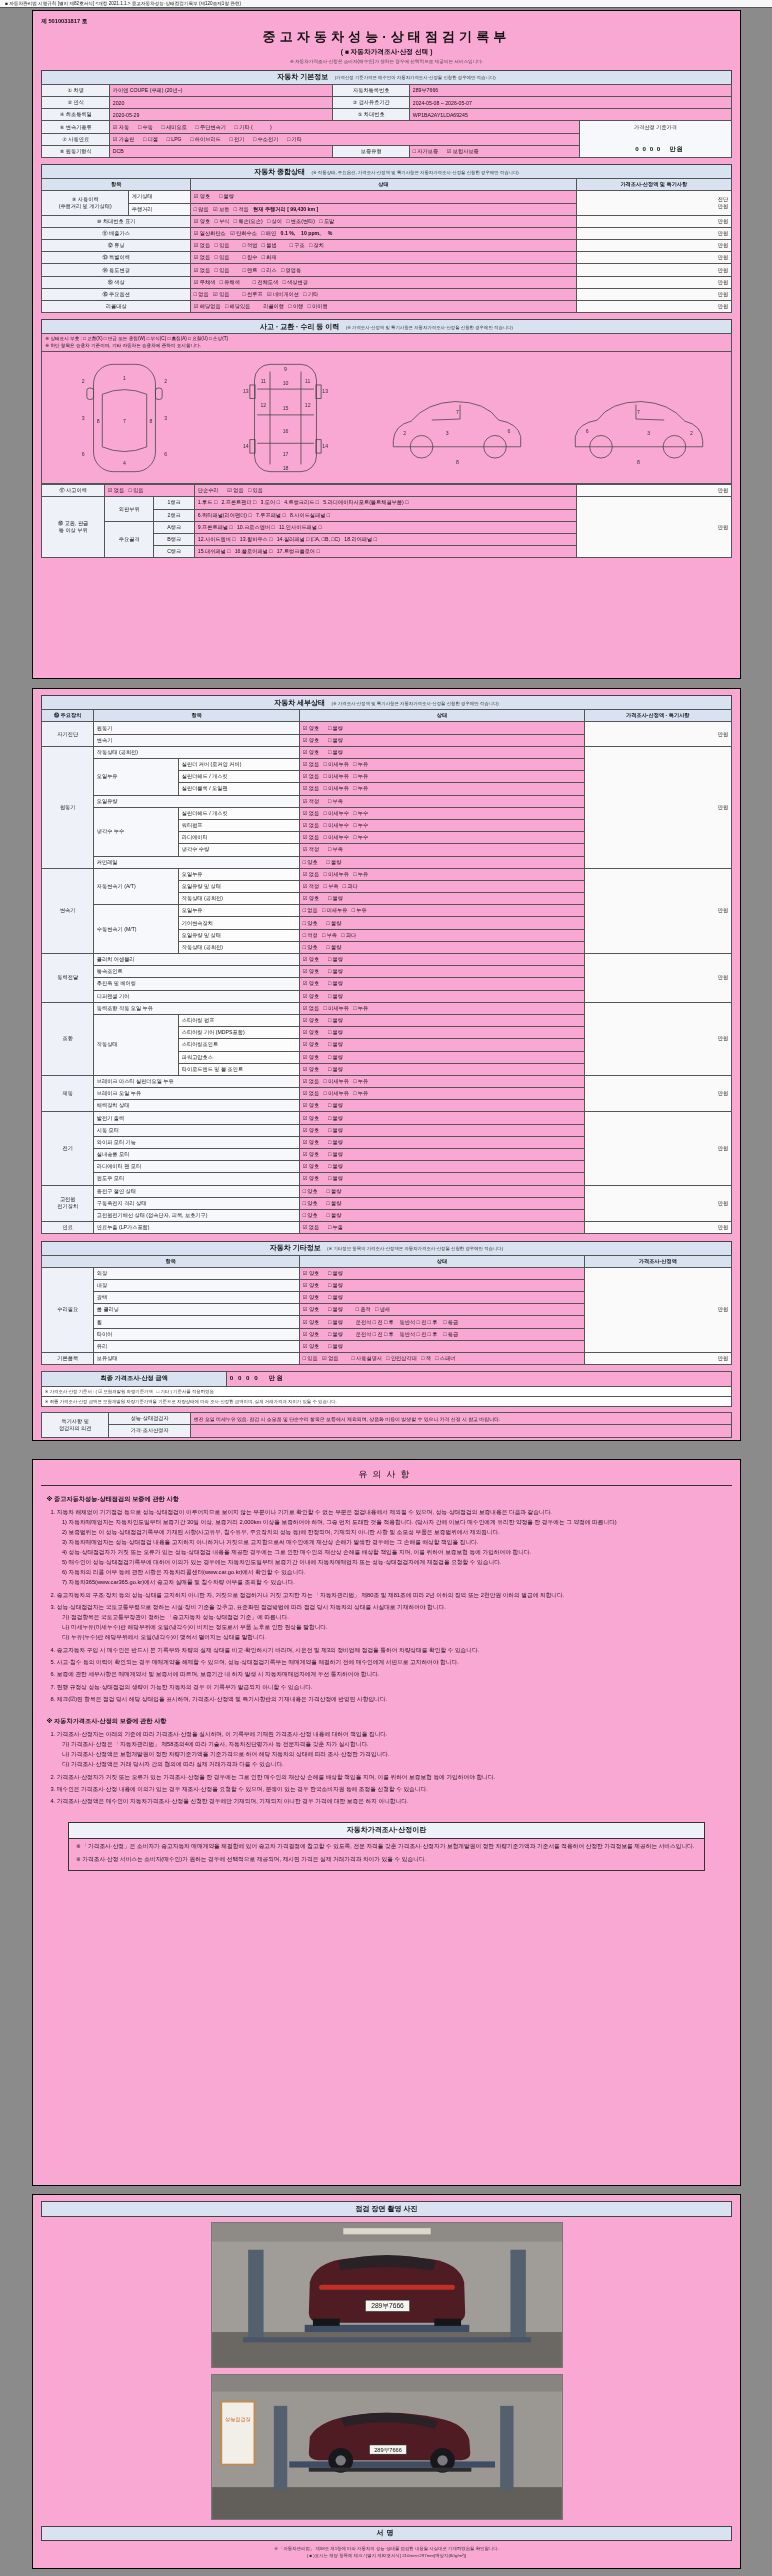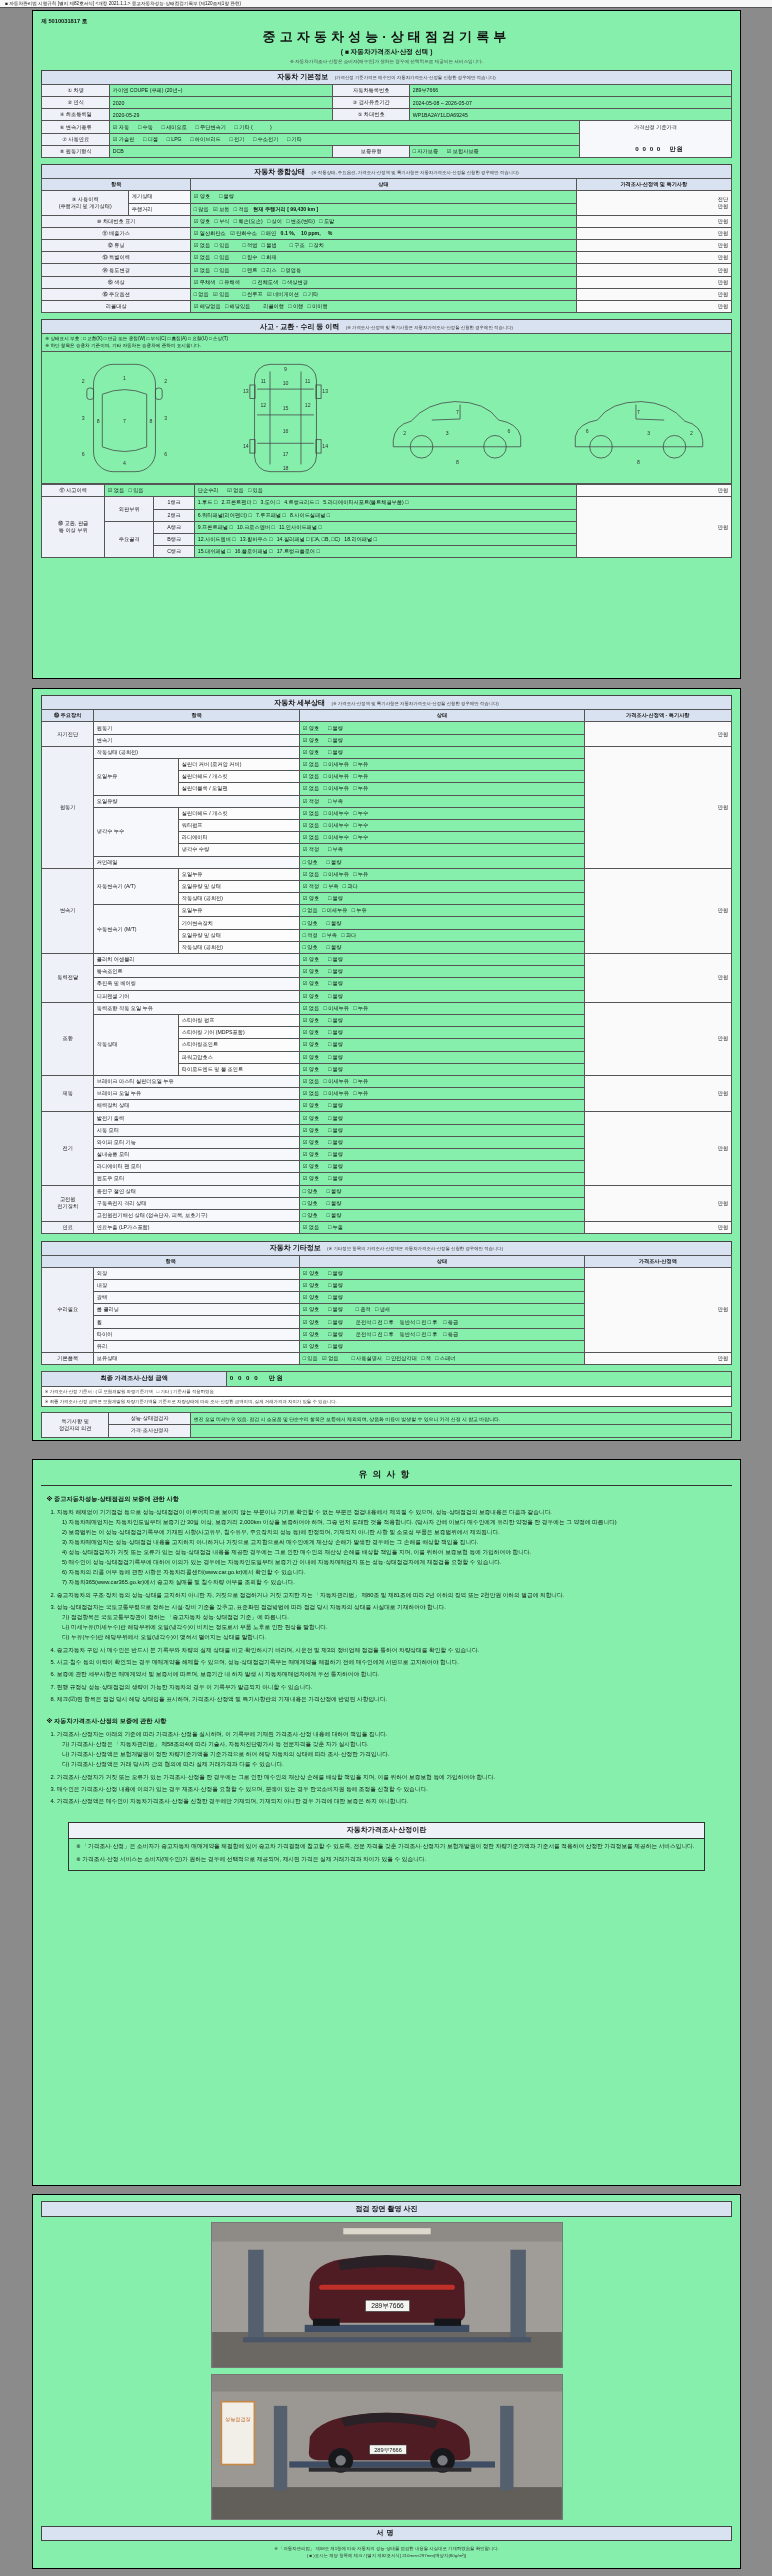--- a/index.html
+++ b/index.html
@@ -1,18 +1,18 @@
 <!DOCTYPE html>
 <html style="font-size:8.2px"><head>
 <meta charset="utf-8">
 <style>
   html,body{margin:0;padding:0;}
   body{width:773px;height:2576px;background:#8b8b8b;font-family:"Liberation Sans","DejaVu Sans",sans-serif;color:#111;}
   .topstrip{background:#f7f7f7;border-bottom:0.5px solid #555;height:7.7px;font-size:4.6px;padding:0.5px 5.2px;box-sizing:border-box;color:#222;}
-  .page{width:709px;margin:0 auto;background:#86efac;border:1px solid #000;box-sizing:border-box;padding:6.2px 8.2px;overflow:hidden;}
+  .page{width:709px;margin:0 auto;background:#f9a8d4;border:1px solid #000;box-sizing:border-box;padding:6.2px 8.2px;overflow:hidden;}
   #page1{height:669px;margin-top:2.1px;}
   #page2{height:753px;margin-top:9.3px;}
   #page3{height:727px;margin-top:17.5px;}
   #page4{height:375px;margin-top:8.2px;}
   .docno{font-size:5.7px;font-weight:bold;margin:1px 0 2.1px;}
   .title{text-align:center;font-size:13px;font-weight:bold;letter-spacing:4.1px;margin-top:1px;}
   .subtitle{text-align:center;font-size:6.7px;font-weight:bold;margin-top:2.1px;}
   .subnote{text-align:center;font-size:4.6px;color:#444;margin:1.5px 0 4.1px;}
   .sect{background:#d9e2f0;border:0.5px solid #444;border-bottom:none;text-align:center;padding:1.5px 2.1px;margin-top:6.2px;}
   .sect-t{font-size:7px;font-weight:bold;display:inline;}
@@ -28,21 +28,21 @@
   .price{background:#fafafa;text-align:right;color:#222;}
   .pricebox{text-align:center;background:#f6f8fb;}
   .pricebox b{display:block;margin-top:13.4px;font-size:6.2px;letter-spacing:1px;}
   .finval{font-weight:bold;font-size:6.2px;letter-spacing:1.5px;}
   .finnote{font-size:4.4px;color:#333;border-top:none;background:#fff;}
   .rnote{font-size:4.9px;}
   td b{font-weight:bold;}
   .acc-notes{border:0.5px solid #555;border-bottom:none;font-size:4.6px;padding:1.5px 3.1px;line-height:1.5;}
   .diagrams{border:0.5px solid #555;display:flex;justify-content:space-around;align-items:center;padding:5.2px 2.1px;height:133px;box-sizing:border-box;}
   .notice-box{height:100%;box-sizing:border-box;}
-  .notice-title{text-align:center;font-weight:bold;font-size:8.8px;letter-spacing:5.2px;border-bottom:1px solid #333;padding:3.1px 0 4.1px;}
+  .notice-title{text-align:center;font-weight:normal;font-size:8.8px;letter-spacing:5.2px;border-bottom:1px solid #333;padding:3.1px 0 4.1px;}
   .notes{padding:3.1px 5.2px;}
   .n0{font-weight:bold;font-size:6.2px;margin:6.2px 0 2.6px;}
   .n1{font-size:5.7px;margin:3.6px 0 1px;padding-left:4.1px;line-height:1.55;text-align:justify;}
   .n2{font-size:5.7px;padding-left:15.5px;margin:1.5px 0;line-height:1.5;color:#111;text-align:justify;}
   .pbx{border:0.8px solid #333;width:92%;margin:11.3px auto 0;padding:0 0 5.2px;}
   .pbx-t{text-align:center;font-weight:bold;font-size:7px;border-bottom:0.5px solid #333;background:#eef1f7;padding:2.6px;}
   .pbx .n1{padding-left:7.2px;padding-right:7.2px;}
   .photo-band{background:#d9e2f0;border:0.5px solid #444;text-align:center;font-weight:bold;font-size:7px;padding:2.1px;}
   .photo{width:350px;margin:5.2px auto 0;border:0.5px solid #777;display:block;}
   .sign-band{background:#d9e2f0;border:0.5px solid #444;text-align:center;font-weight:bold;font-size:7px;padding:1.5px;margin-top:6.2px;letter-spacing:3.1px;}

